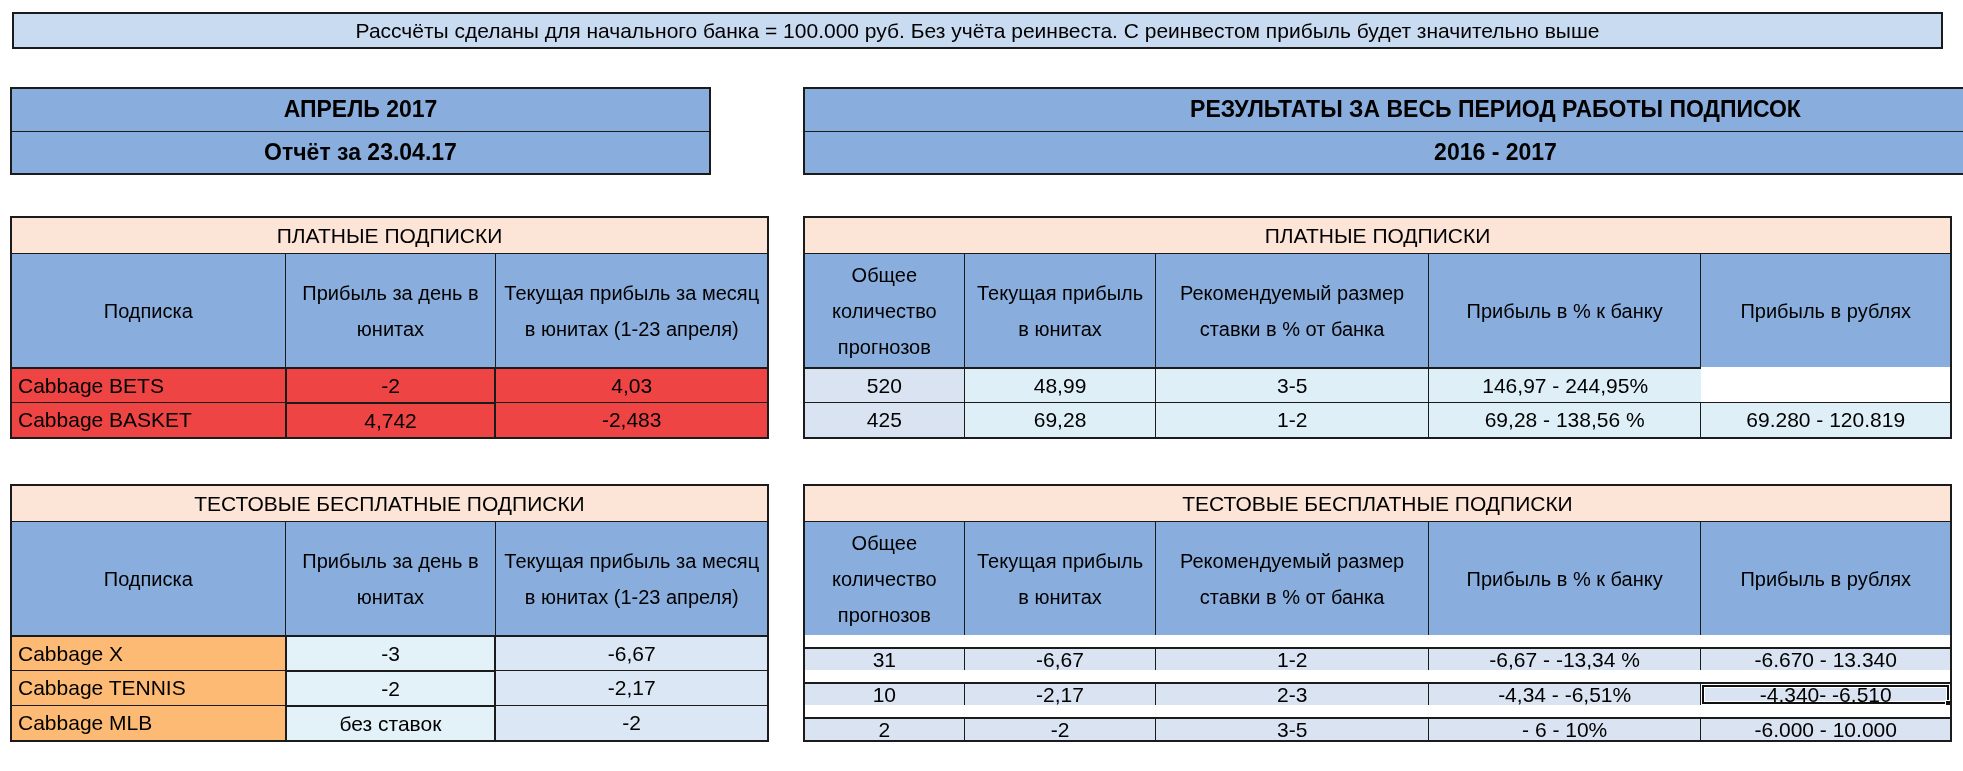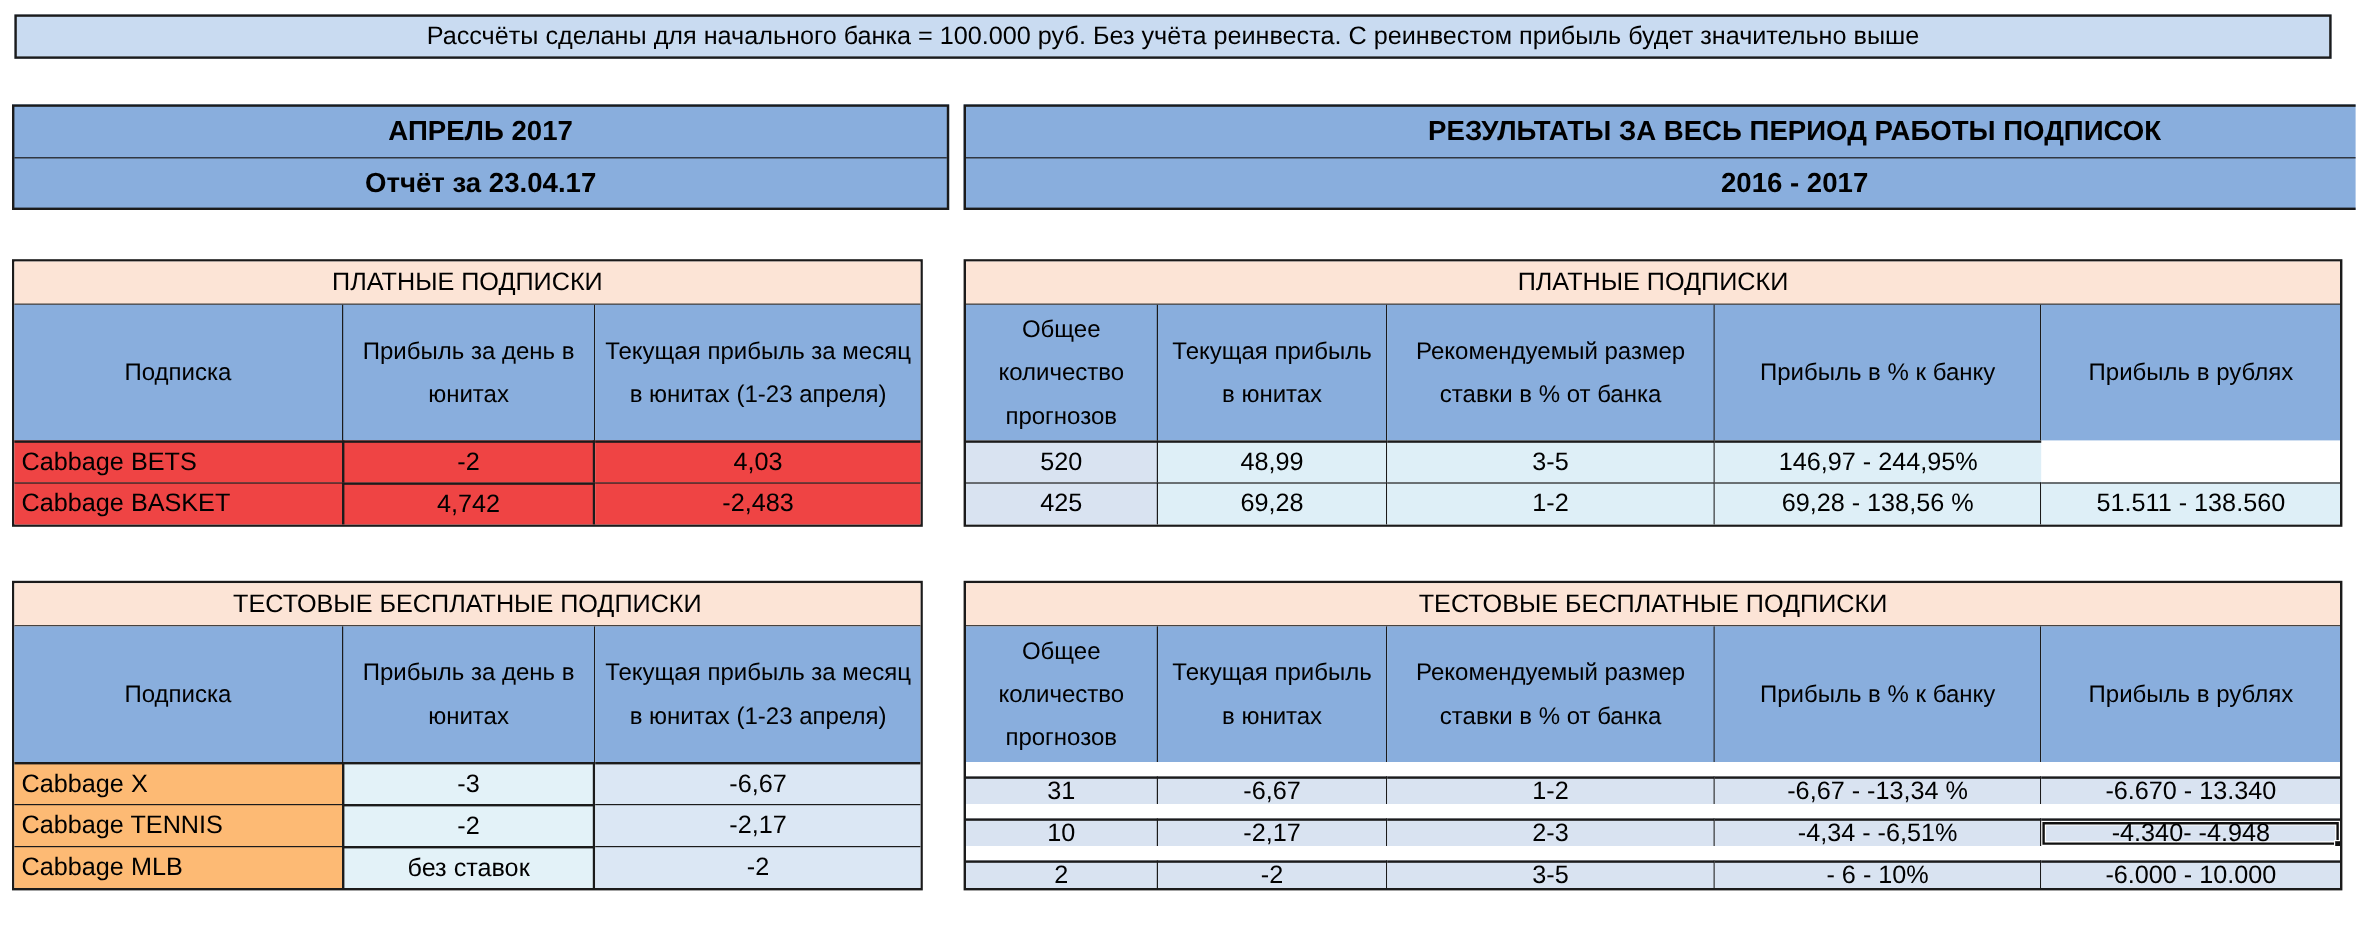--- a/index.html
+++ b/index.html
@@ -13,21 +13,21 @@
   
   #banner {
     left:12px; top:12px; width:1931px; height:37px;
     background:#c9dbf1; border:2px solid var(--bc);
     display:flex; align-items:center; justify-content:center;
     font-size:21px;
   }
 
   
   .hblock { border:2px solid var(--bc); background:#89aedd; display:flex; flex-direction:column; }
-  #left-header  { left:10px;  top:87px; width:781px;  height:88px; }
+  #left-header  { left:10px;  top:87px; width:701px;  height:88px; }
   #right-header { left:803px; top:87px; width:1385px; height:88px; }
   .hrow { flex:1; display:flex; align-items:center; justify-content:center;
           font-weight:bold; font-size:23px; }
   .hrow + .hrow { border-top:1px solid var(--bc); }
 
   
   .tbl { border:2px solid var(--bc); }
   #left-paid  { left:10px;  top:216px; width:759px; }
   #right-paid { left:803px; top:216px; width:1149px; }
   #left-test  { left:10px;  top:484px; width:759px; }
@@ -121,21 +121,21 @@
     <div>520</div>
     <div>48,99</div>
     <div>3-5</div>
     <div>146,97 - 244,95%</div>
   </div>
   <div class="trow drow">
     <div>425</div>
     <div>69,28</div>
     <div>1-2</div>
     <div>69,28 - 138,56 %</div>
-    <div>51.511 - 138.560</div>
+    <div>69.280 - 120.819</div>
   </div>
 </div>
 
 <div id="left-test" class="abs tbl lt test">
   <div class="title">ТЕСТОВЫЕ БЕСПЛАТНЫЕ ПОДПИСКИ</div>
   <div class="trow head">
     <div>Подписка</div>
     <div>Прибыль за день в юнитах</div>
     <div>Текущая прибыль за месяц в юнитах (1-23 апреля)</div>
   </div>
@@ -171,21 +171,21 @@
     <div>1-2</div>
     <div>-6,67 - -13,34 %</div>
     <div>-6.670 - 13.340</div>
   </div>
   <div class="trow drow">
     <div>10</div>
     <div>-2,17</div>
     <div>2-3</div>
     <div>-4,34 - -6,51%</div>
     <div class="sel">
-      <span>-4.340- -4.948</span>
+      <span>-4.340- -6.510</span>
       <i class="handle"></i>
     </div>
   </div>
   <div class="trow drow">
     <div>2</div>
     <div>-2</div>
     <div>3-5</div>
     <div>- 6 - 10%</div>
     <div>-6.000 - 10.000</div>
   </div>

